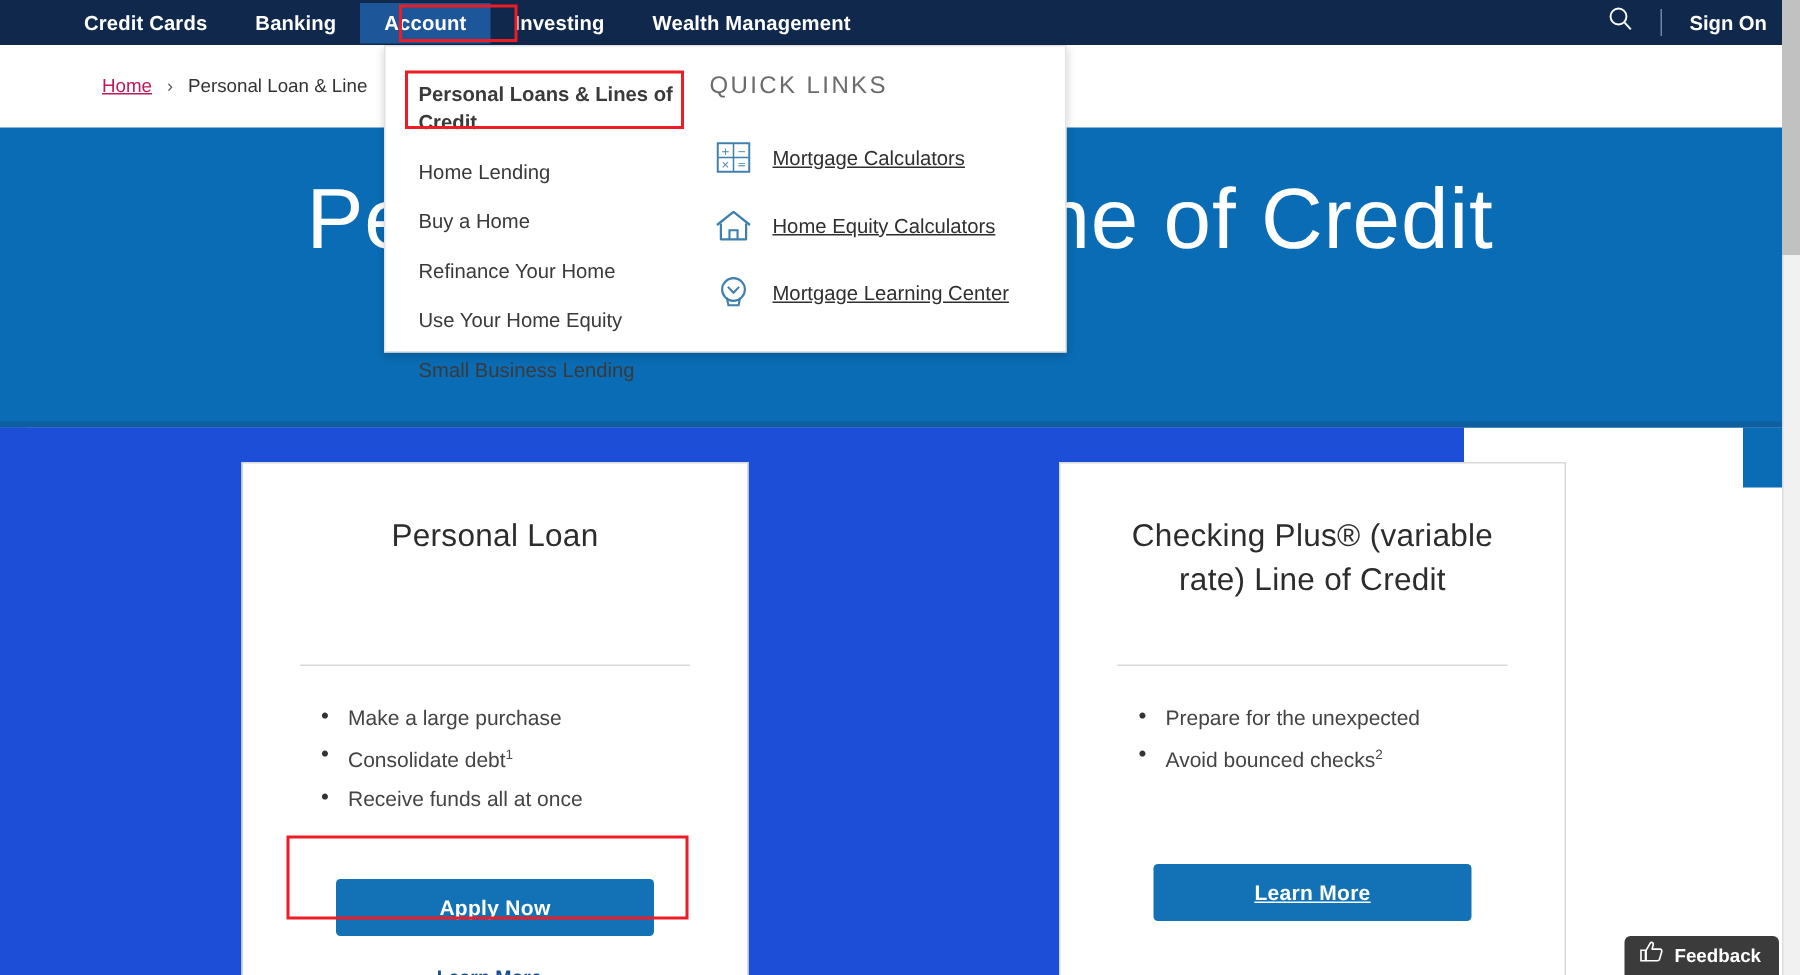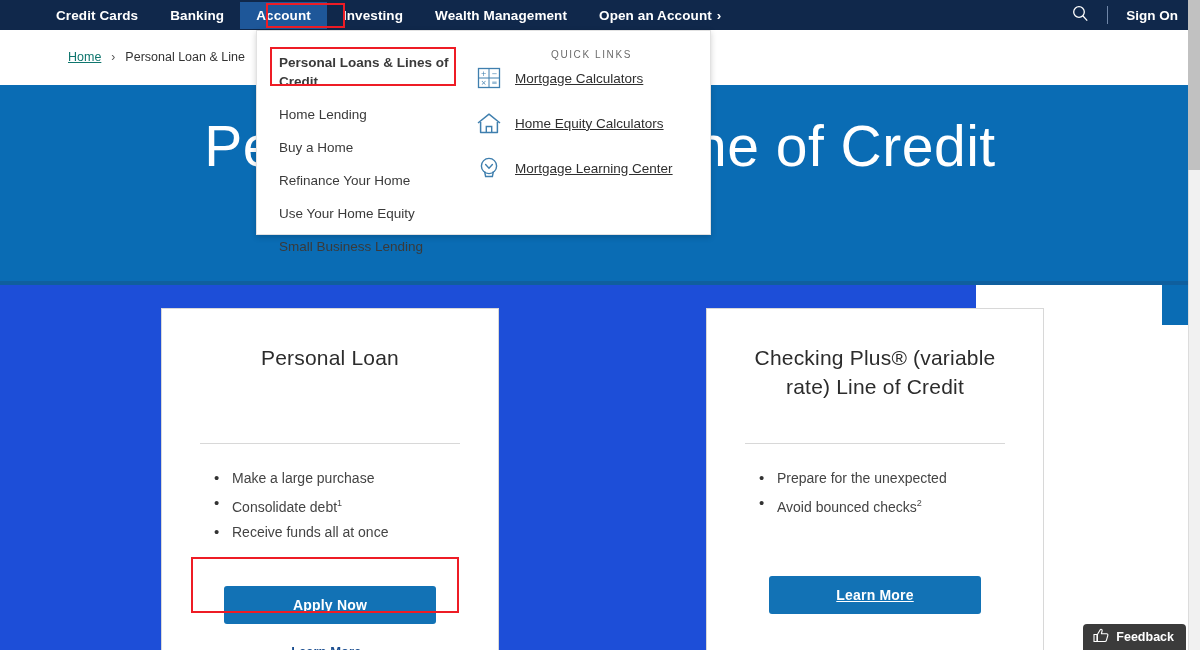--- a/index.html
+++ b/index.html
@@ -36,21 +36,21 @@
 
   
   .redbox { position: absolute; border: 2px solid #ee1c25; pointer-events: none; }
 
   
   .breadcrumb {
     position: absolute; top: 30px; left: 0; width: 1200px; height: 55px;
     background: #ffffff; display: flex; align-items: center;
     padding-left: 68px; border-bottom: 1px solid #ffffff;
   }
-  .bc-link { color: #0f766e; font-size: 12.5px; text-decoration: underline; }
+  .bc-link { color: #be185d; font-size: 12.5px; text-decoration: underline; }
   .bc-sep { color: #555; font-size: 12px; margin: 0 10px; }
   .bc-current { color: #333; font-size: 12.5px; }
 
   
   .hero {
     position: absolute; top: 85px; left: 0; width: 1200px; height: 200px;
     background: #0a6cb4;
   }
   .hero-inner { position:absolute; left: 0; top: 0; width: 1200px; height: 200px; }
   .hero-title {
@@ -114,23 +114,22 @@
     display: flex;
   }
   .mm-left { width: 210px; padding: 16px 0 0 18px; }
   .mm-item {
     color: #3a3a3a; font-size: 13.5px; line-height: 19px;
     padding: 7px 4px; width: 190px; cursor: pointer;
   }
   .mm-item.first { padding-top: 6px; font-weight: bold; }
   .mm-right { flex: 1; padding: 18px 0 0 6px; }
   .mm-qheading {
-    color: #6b6b6b; font-size: 10px; letter-spacing: 1.6px; font-weight: normal;
-    margin-bottom: 4px;
-    text-align: center;
+    color: #6b6b6b; font-size: 16px; letter-spacing: 1.6px; font-weight: normal;
+    margin-bottom: 24px;
   }
   .mm-qrow { display: flex; align-items: center; margin-bottom: 17px; }
   .mm-qicon { width: 32px; height: 28px; display: flex; align-items: center; justify-content: center; margin-right: 10px; }
   .mm-qlabel { color: #2f2f2f; font-size: 13.5px; text-decoration: underline; }
 
   
   .feedback {
     position: absolute; right: 14px; bottom: 0; height: 26px;
     background: #3b3b3b; border-radius: 4px 4px 0 0;
     display: flex; align-items: center; padding: 0 12px 0 10px;
@@ -155,23 +154,20 @@
         <span>Banking</span>
       </div>
       <div class="nav-item active">
         <span>Account</span>
       </div>
       <div class="nav-item">
         <span>Investing</span>
       </div>
       <div class="nav-item">
         <span>Wealth Management</span>
-      </div>
-      <div class="nav-item">
-        <span>Open an Account</span><span class="chev">›</span>
       </div>
     </div>
 
     <div class="nav-right">
       <div class="search-icon-wrap">
         <span>
           <svg width="17" height="17" viewBox="0 0 17 17">
             <circle cx="7" cy="7" r="5.3" fill="none" stroke="#ffffff" stroke-width="1.3"></circle>
             <line x1="10.8" y1="10.8" x2="15.2" y2="15.6" stroke="#ffffff" stroke-width="1.3"></line>
           </svg>

